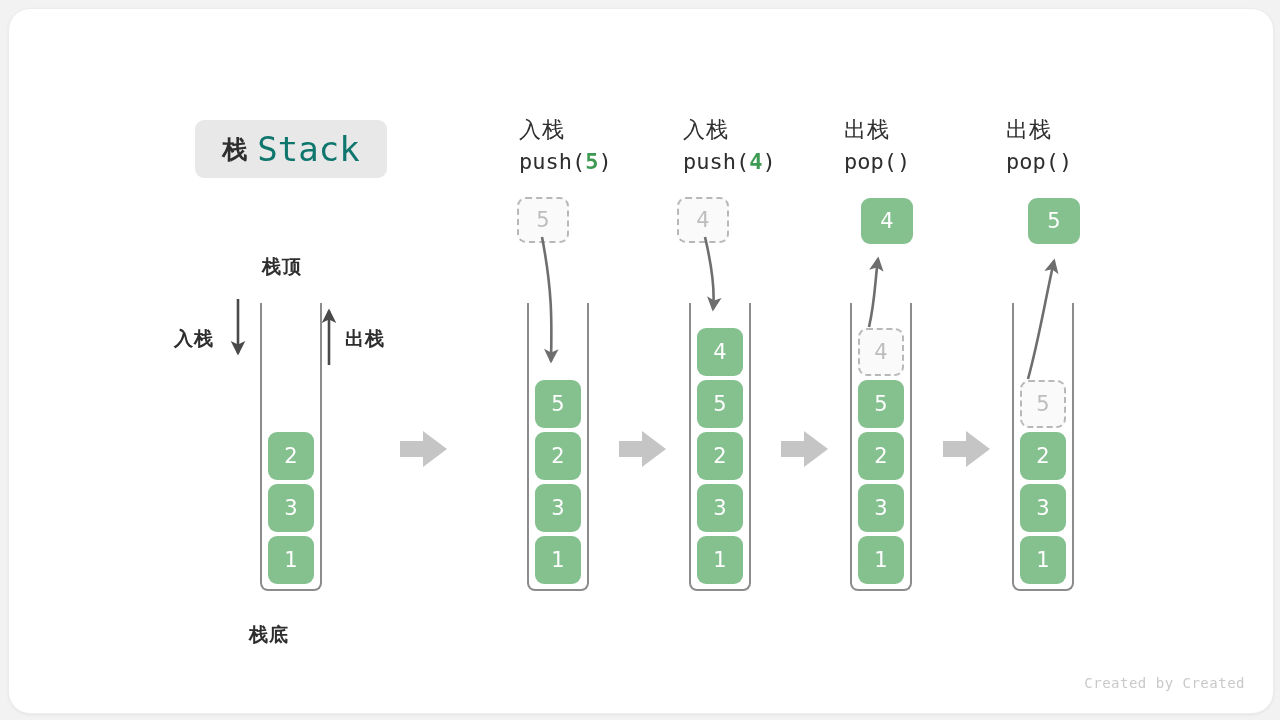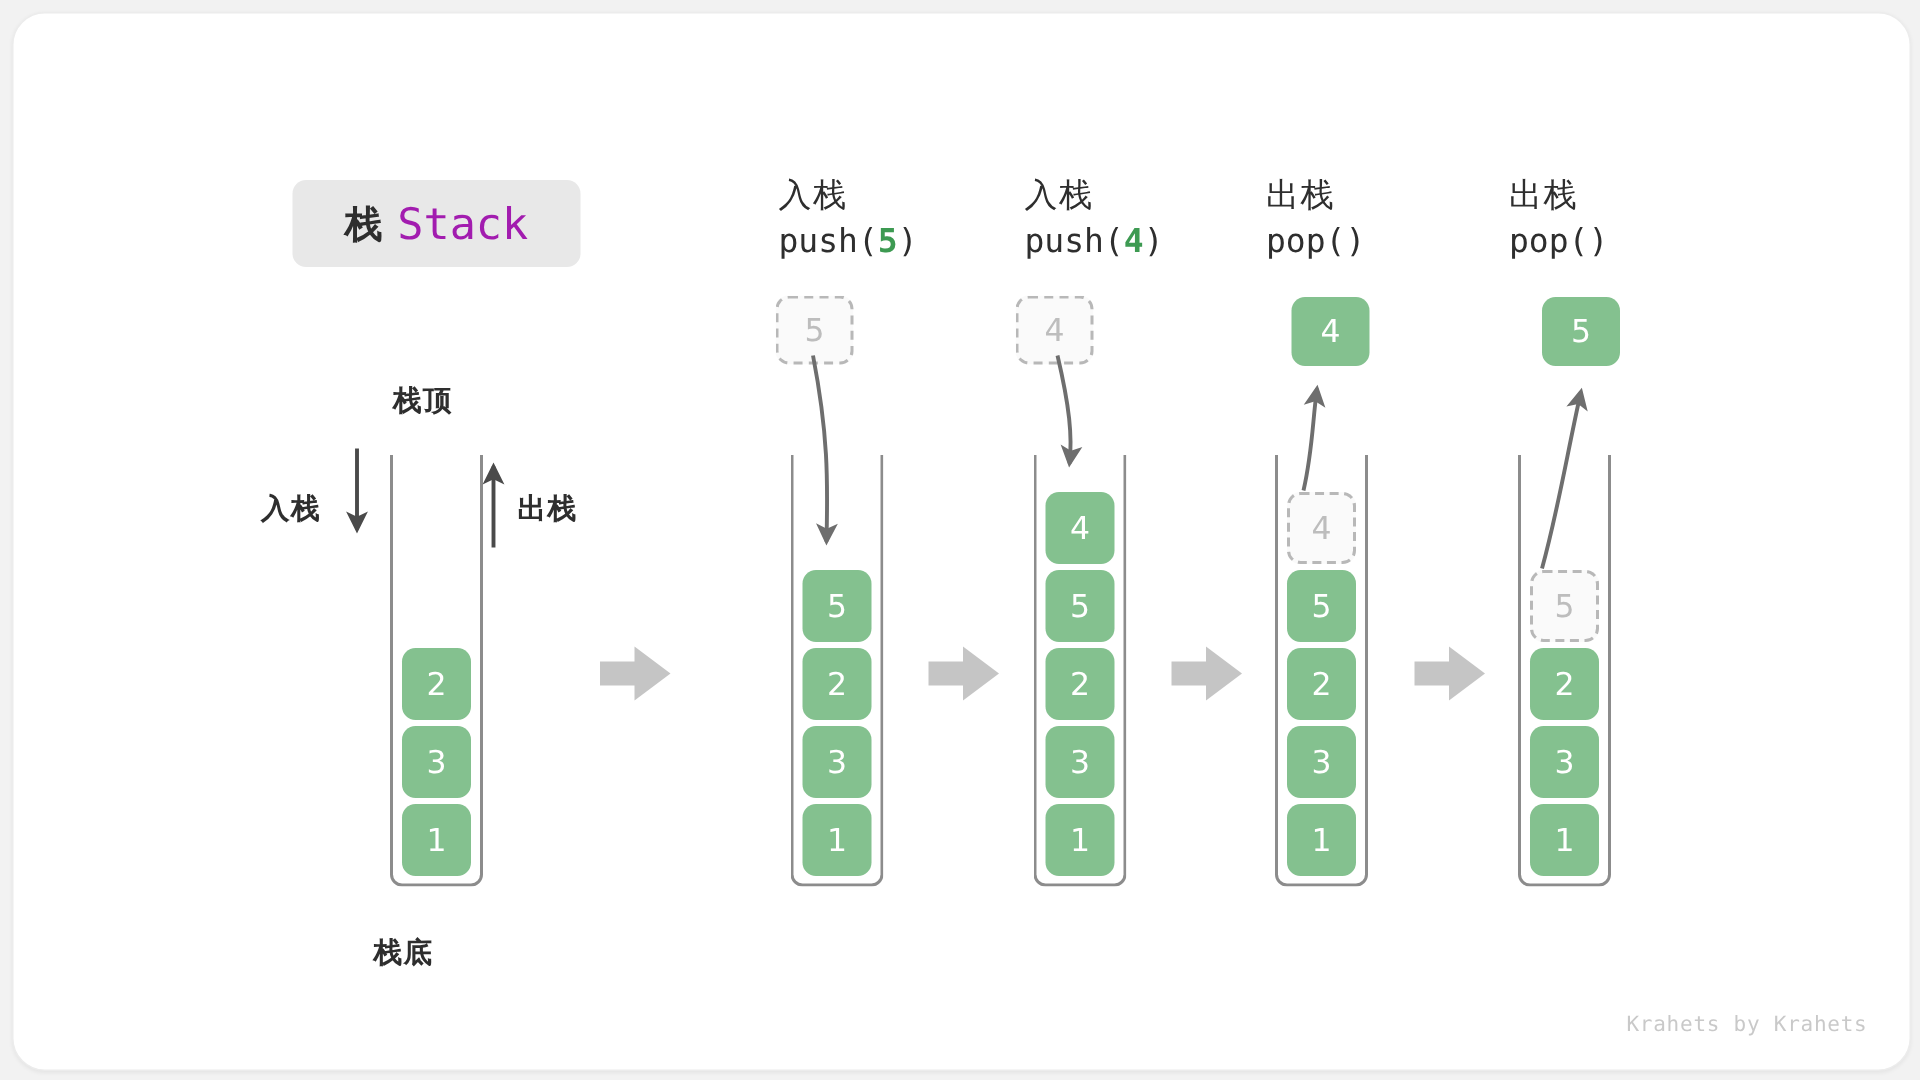--- a/index.html
+++ b/index.html
@@ -46,22 +46,22 @@
     justify-content: center;
   }
   #title-chip .t-cn {
     font-size: 25px;
     font-weight: bold;
     color: #2e2e2e;
     letter-spacing: 1px;
   }
   #title-chip .t-en {
     font-family: "DejaVu Sans Mono", "Liberation Mono", monospace;
-    font-size: 29px;
-    color: #a21caf;
+    font-size: 34px;
+    color: #0f766e;
     margin-left: 9px;
     letter-spacing: 0px;
   }
 
   
   .cn-label {
     position: absolute;
     font-size: 19px;
     font-weight: bold;
     color: #2e2e2e;
@@ -285,16 +285,16 @@
 
       <g>
         <path d="M860,318 C866,292 866,272 869,250" fill="none" stroke="#6e6e6e" stroke-width="2.6" marker-end="url(#thin-arrow)"></path>
       </g>
 
       <g>
         <path d="M1019,370 C1030,330 1036,292 1045,252" fill="none" stroke="#6e6e6e" stroke-width="2.6" marker-end="url(#thin-arrow)"></path>
       </g>
     </svg>
 
-    <div id="credit">Krahets by Krahets</div>
+    <div id="credit">Created by Created</div>
 
   </div>
 </div>
 
 </body></html>

